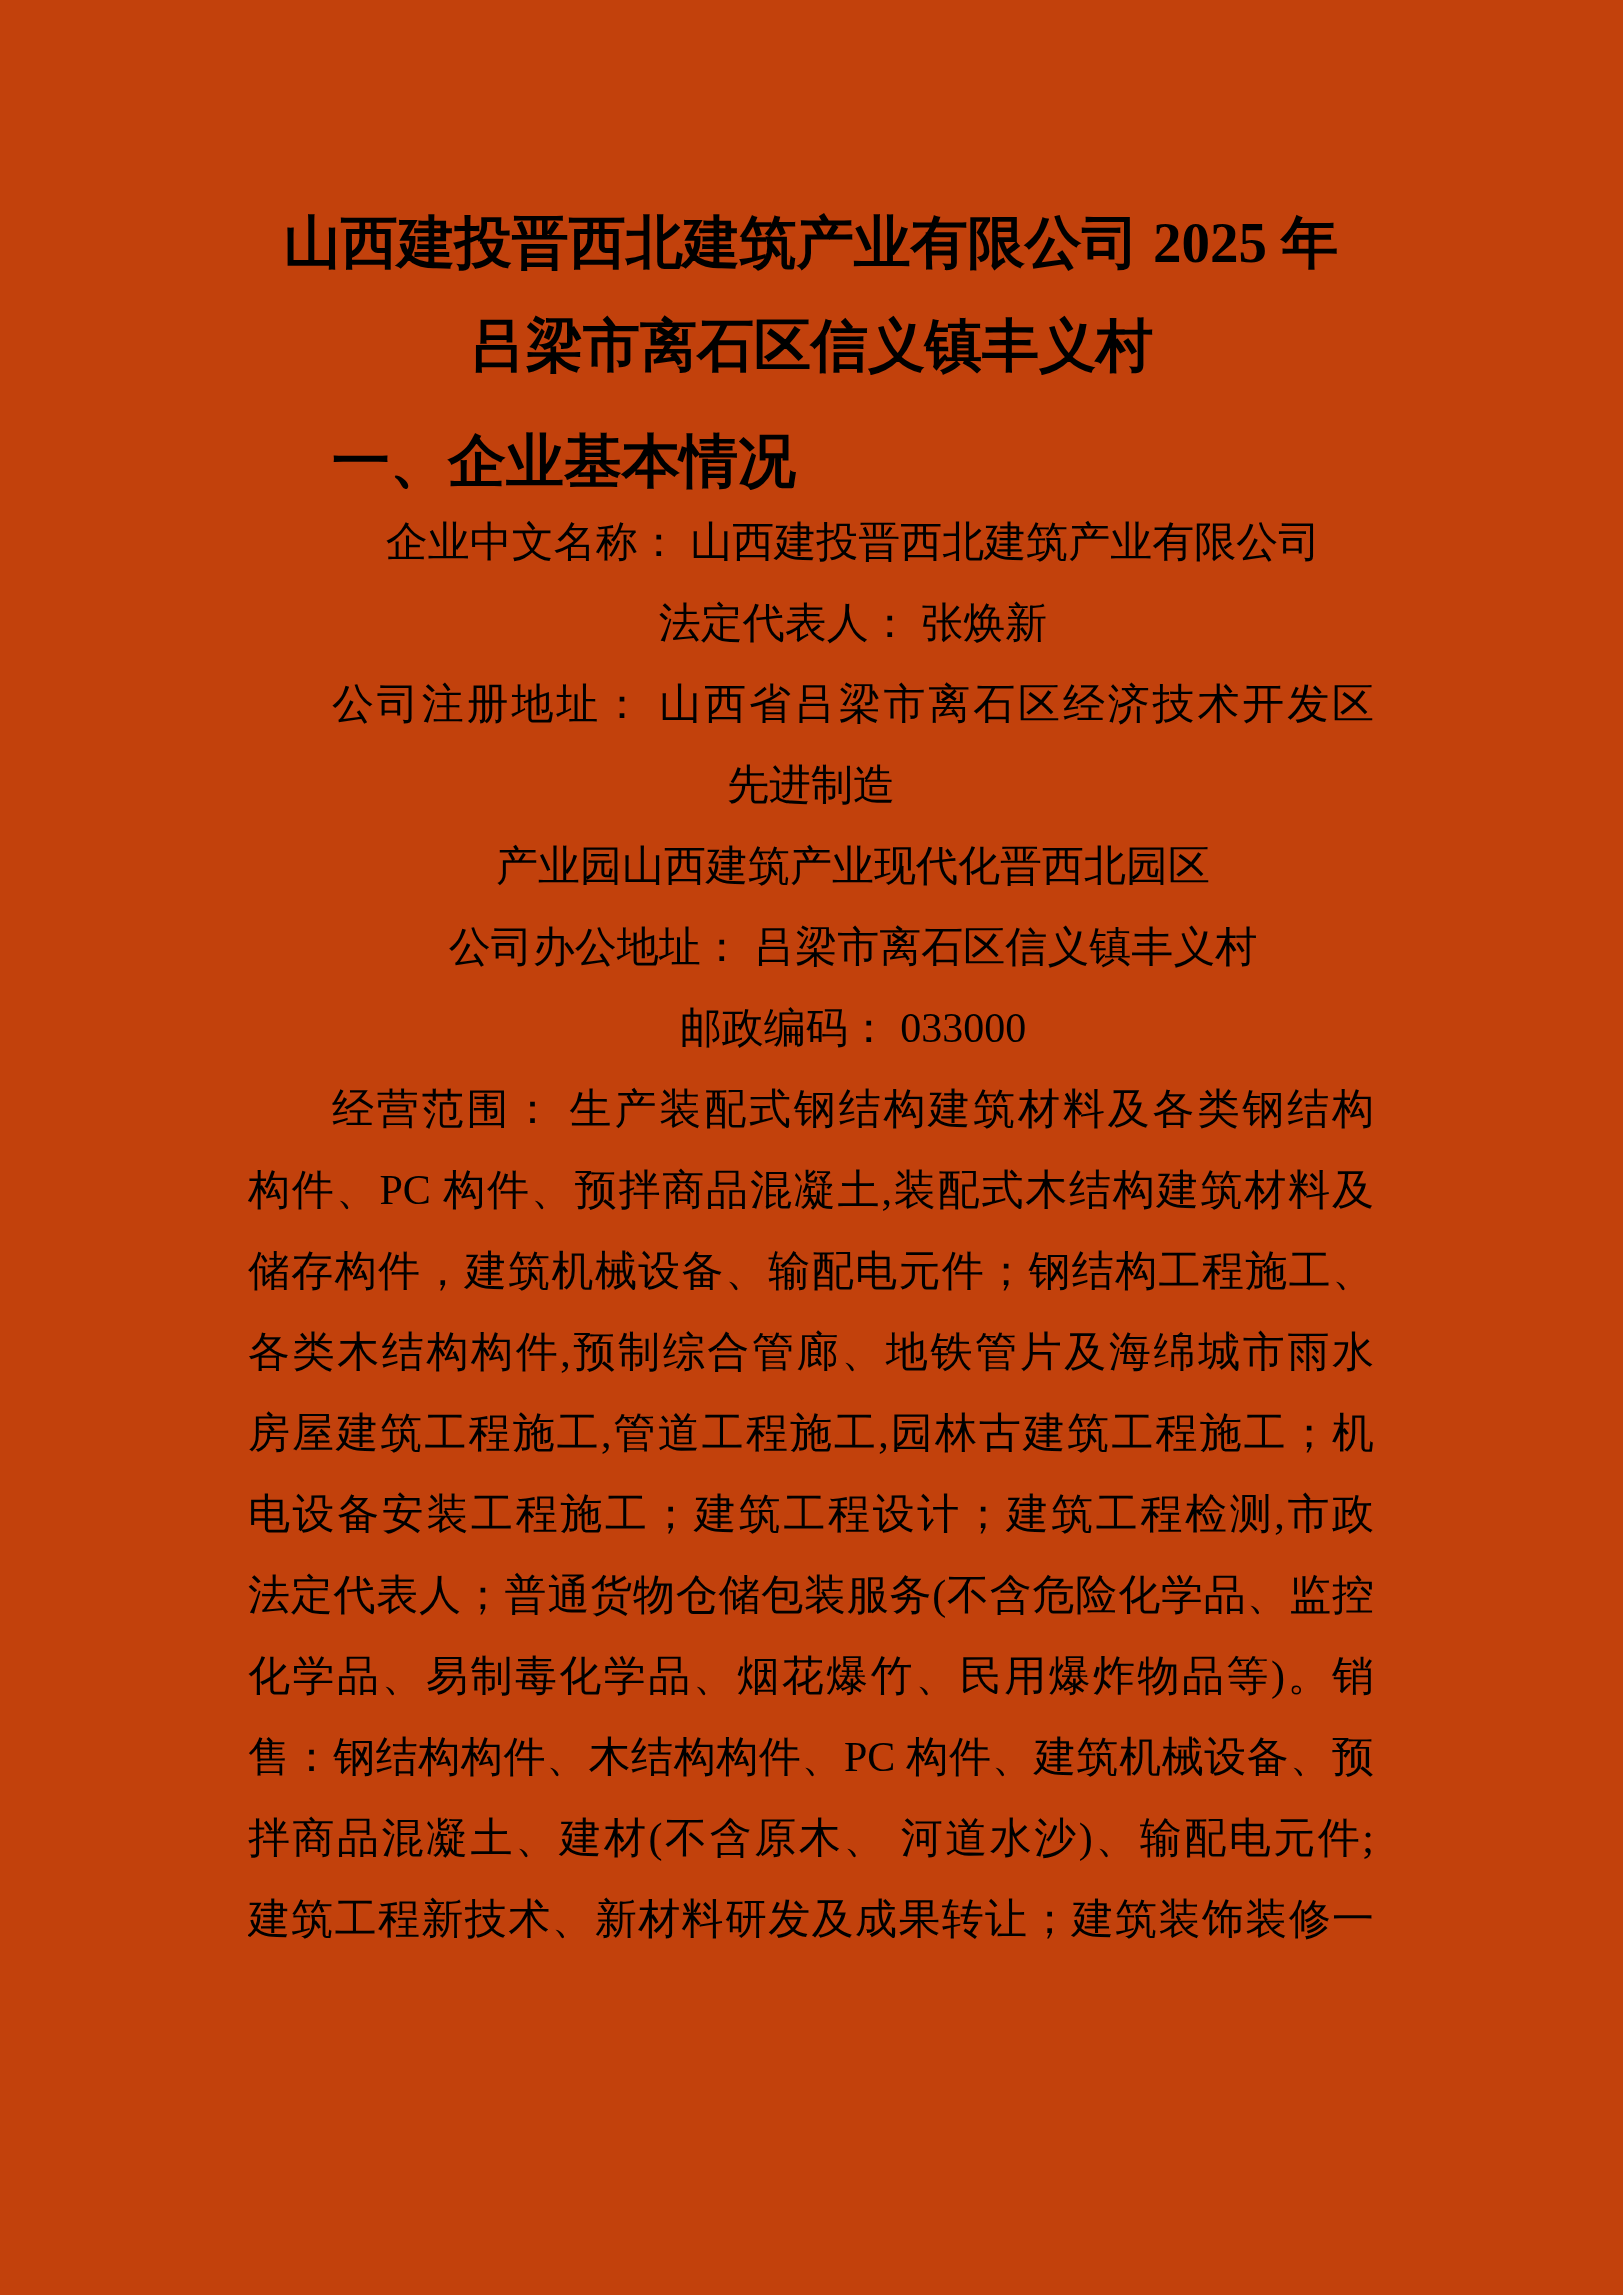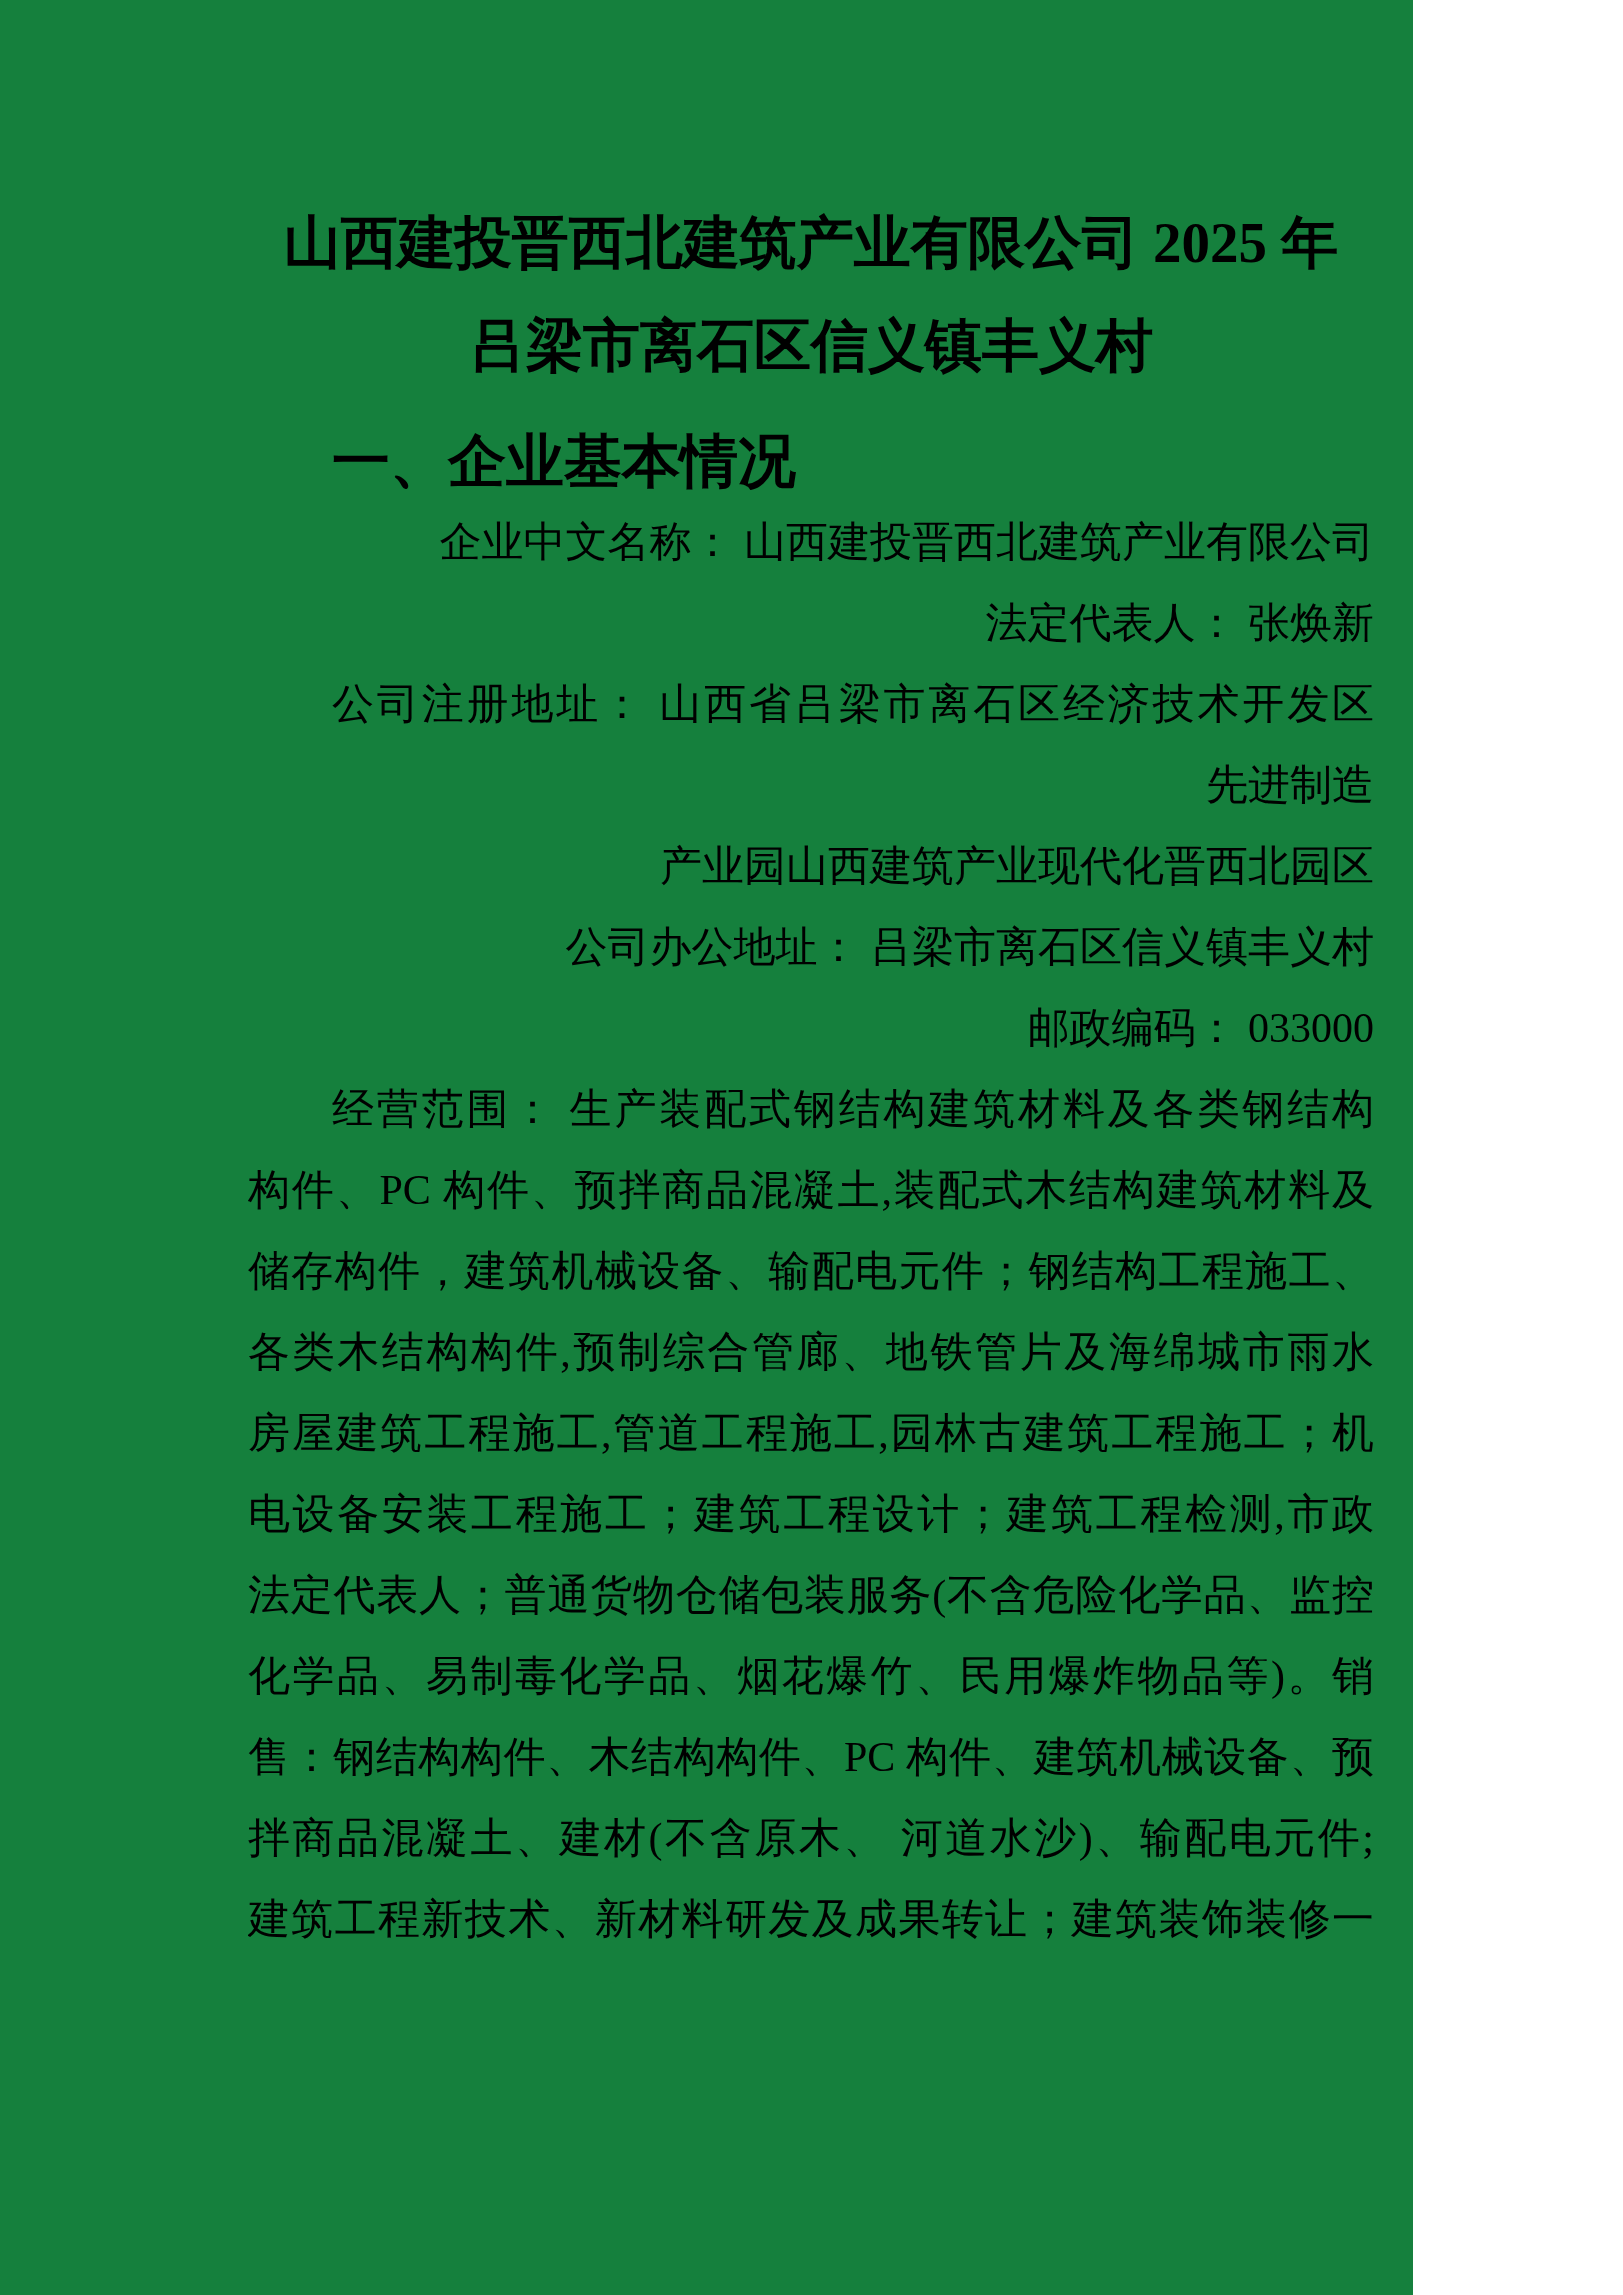--- a/index.html
+++ b/index.html
@@ -2,23 +2,23 @@
 <html style="font-size:12.7px"><head>
 <meta charset="utf-8">
 <style>
   html, body {
     margin: 0;
     padding: 0;
     background: #ffffff;
   }
   .page {
     position: relative;
-    width: 1413px;
+    width: 1623px;
     height: 2295px;
-    background: #15803d;
+    background: #c2410c;
     overflow: hidden;
   }
   .content {
     position: absolute;
     left: 248px;
     top: 0;
     width: 1126px;
     color: #000000;
   }
   .doc-title {
@@ -46,21 +46,21 @@
   .body-text {
     margin-top: 14.3px;
     font-family: "Liberation Serif", "DejaVu Serif", serif;
     font-size: 42px;
     color: #000000;
   }
   .line {
     height: 81px;
     line-height: 81px;
     overflow: hidden;
-    text-align: right;
+    text-align: center;
   }
   .line.indent {
     text-indent: 84px;
   }
   .line.justify {
     text-align: justify;
     text-align-last: justify;
     text-justify: inter-character;
   }
 </style>

